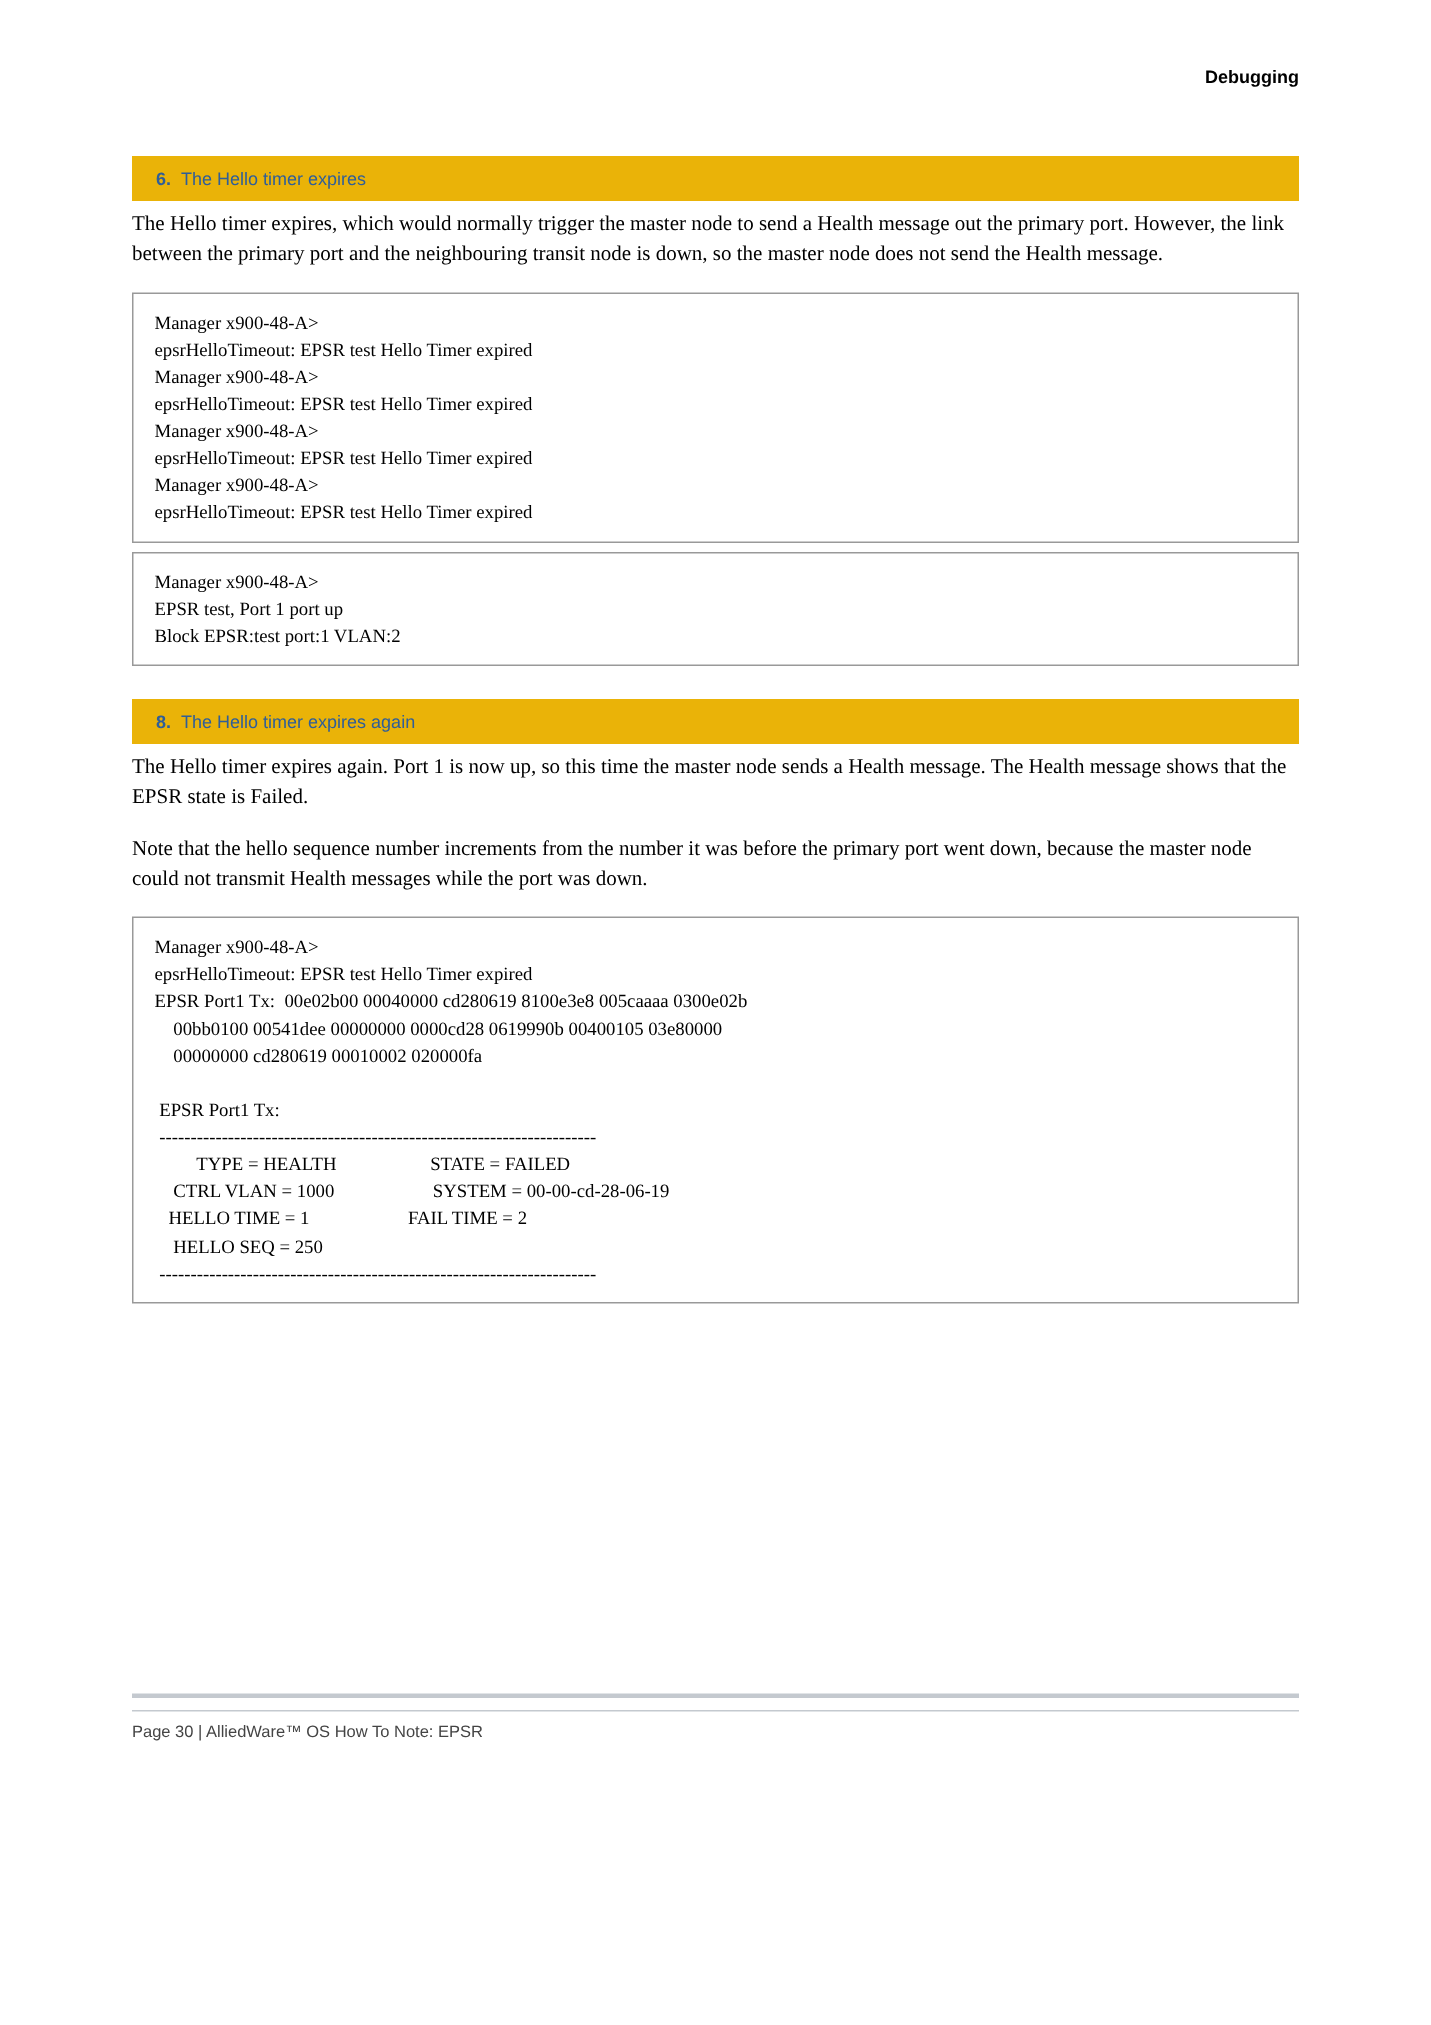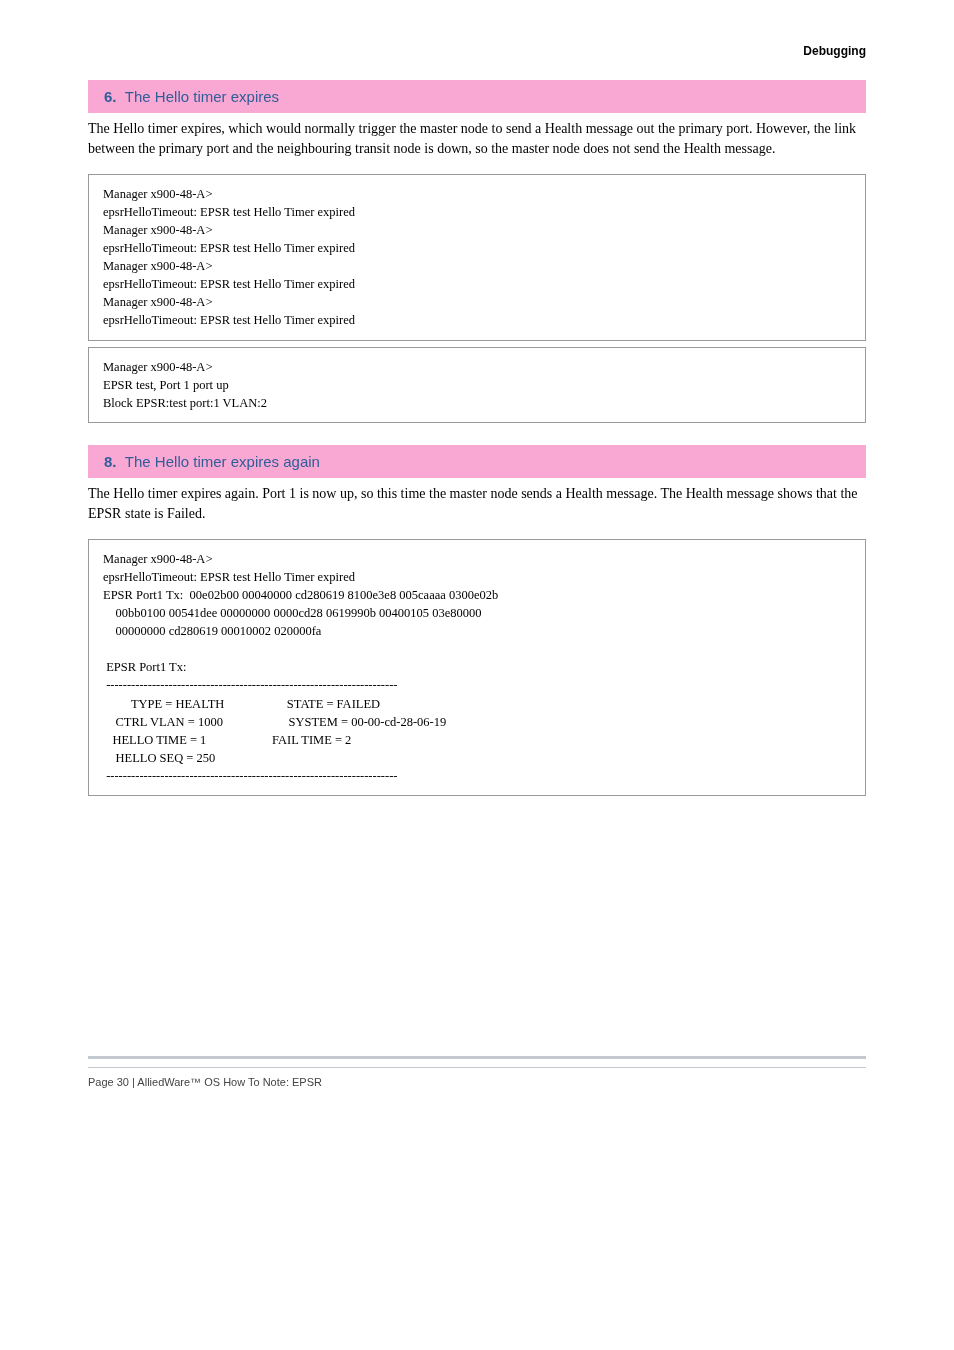--- a/index.html
+++ b/index.html
@@ -3,36 +3,36 @@
 <meta charset="utf-8">
 <style>
   body {
     margin: 0;
     font-family: Arial, Helvetica, sans-serif;
     color: #000;
     background: #fff;
     width: 954px;
   }
   .page {
-    padding: 36px 88px 30px 88px;
+    padding: 60px 88px 30px 88px;
     box-sizing: border-box;
     min-height: 1350px;
     position: relative;
   }
   .top-right {
     position: absolute;
     right: 88px;
     top: 44px;
     font-weight: bold;
     font-size: 12px;
   }
   .step-header {
-    background: #f9a8d4;
+    background: #eab308;
     color: #2f5e99;
-    font-size: 15px;
+    font-size: 12px;
     padding: 8px 16px;
     margin-top: 22px;
     font-weight: normal;
   }
   .step-header b {
     font-weight: bold;
   }
   .body-text {
     font-size: 14px;
     line-height: 1.45;
@@ -88,20 +88,21 @@
 epsrHelloTimeout: EPSR test Hello Timer expired</div>
 
   <div class="code-box">Manager x900-48-A&gt;
 EPSR test, Port 1 port up
 Block EPSR:test port:1 VLAN:2</div>
 
   <div class="step-header">
     <b>8.</b>&nbsp;&nbsp;<span>The Hello timer expires again</span>
   </div>
   <p class="body-text">The Hello timer expires again. Port 1 is now up, so this time the master node sends a Health message. The Health message shows that the EPSR state is Failed.</p>
+  <p class="body-text">Note that the hello sequence number increments from the number it was before the primary port went down, because the master node could not transmit Health messages while the port was down.</p>
   <div class="code-box">Manager x900-48-A&gt;
 epsrHelloTimeout: EPSR test Hello Timer expired
 EPSR Port1 Tx:  00e02b00 00040000 cd280619 8100e3e8 005caaaa 0300e02b
     00bb0100 00541dee 00000000 0000cd28 0619990b 00400105 03e80000
     00000000 cd280619 00010002 020000fa
 
  EPSR Port1 Tx:
  ----------------------------------------------------------------------
          TYPE = HEALTH                    STATE = FAILED
     CTRL VLAN = 1000                     SYSTEM = 00-00-cd-28-06-19

